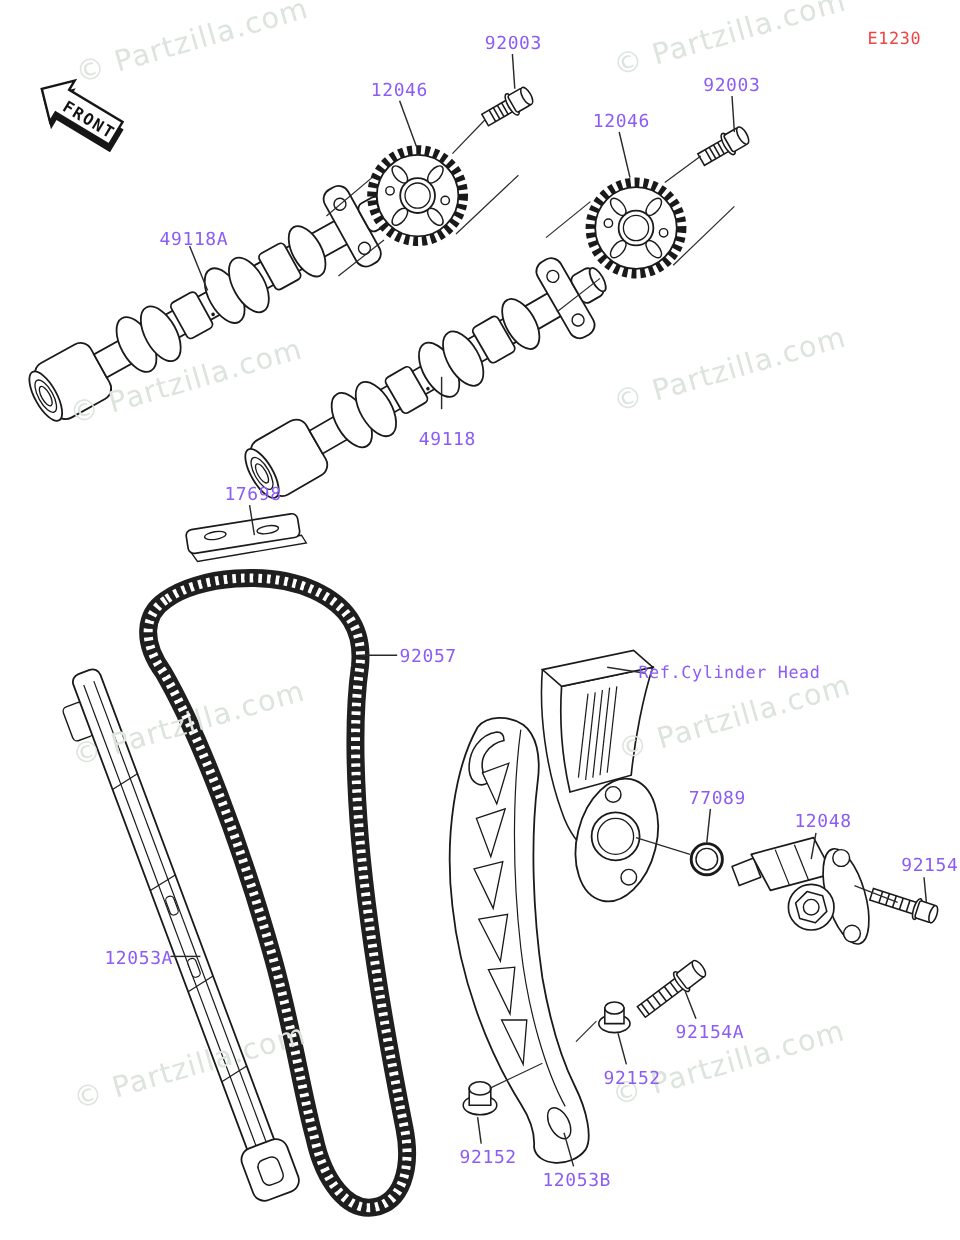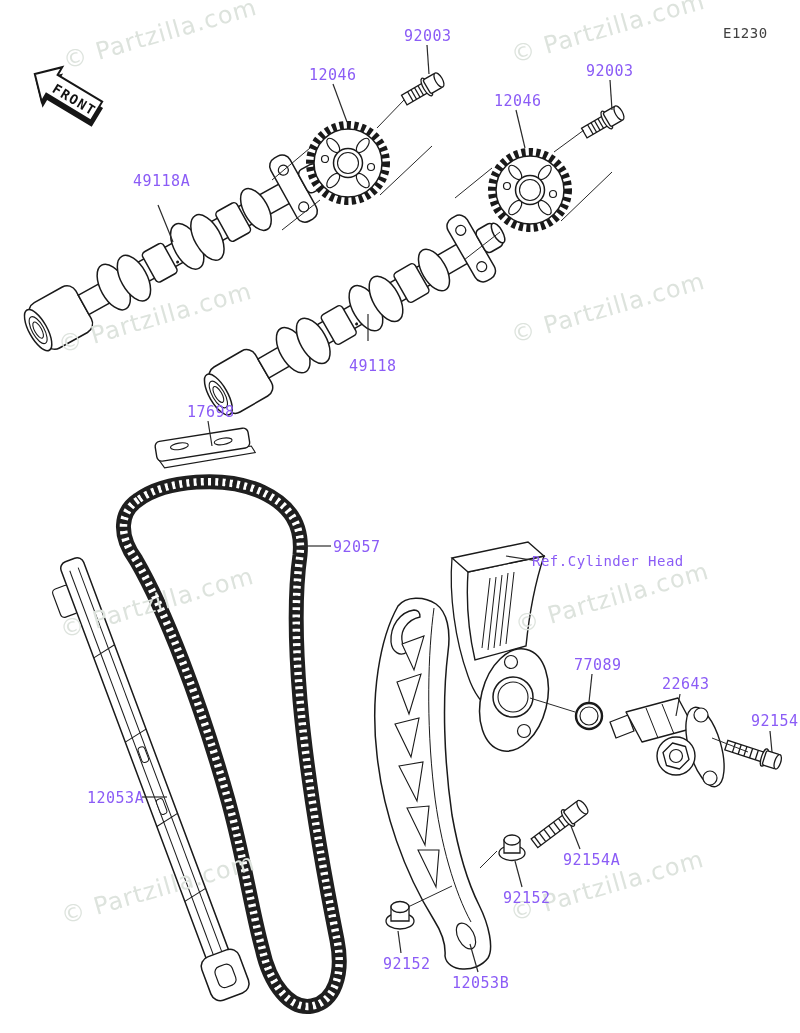--- a/index.html
+++ b/index.html
@@ -1,20 +1,20 @@
 <!DOCTYPE html>
 <html><head>
 <meta charset="utf-8">
 <style>
   html,body{margin:0;padding:0;background:#fff;}
   #stage{position:relative;width:800px;height:1033px;background:#fff;overflow:hidden;
          font-family:"DejaVu Sans Mono",monospace;}
   .part-label{position:absolute;font:15px "DejaVu Sans Mono",monospace;color:#8b5cf6;
               white-space:nowrap;letter-spacing:0.5px;}
-  .code-label{position:absolute;font:14px "DejaVu Sans Mono",monospace;color:#404040;
+  .code-label{position:absolute;font:14px "DejaVu Sans Mono",monospace;color:#ef4444;
               white-space:nowrap;letter-spacing:0.5px;}
   .wm{position:absolute;font:24px "DejaVu Sans",sans-serif;color:#dde3dd;
       transform:rotate(-16deg);transform-origin:left top;white-space:nowrap;
       letter-spacing:1px;user-select:none;}
   svg{position:absolute;left:0;top:0;}
 </style>
 </head>
 <body>
 
 <div id="stage">
@@ -288,27 +288,27 @@
   <div class="wm" style="left:512px;top:612px">© Partzilla.com</div>
   <div class="wm" style="left:58px;top:903px">© Partzilla.com</div>
   <div class="wm" style="left:507px;top:900px">© Partzilla.com</div>
 
   <div class="code-label" style="left:723px;top:25px">E1230</div>
 
   <div class="part-label" style="left:404px;top:27px">92003</div>
   <div class="part-label" style="left:309px;top:66px">12046</div>
   <div class="part-label" style="left:586px;top:62px">92003</div>
   <div class="part-label" style="left:494px;top:92px">12046</div>
-  <div class="part-label" style="left:133px;top:172px">49118A</div>
+  <div class="part-label" style="left:133px;top:190px">49118A</div>
   <div class="part-label" style="left:349px;top:357px">49118</div>
   <div class="part-label" style="left:187px;top:403px">17698</div>
   <div class="part-label" style="left:333px;top:538px">92057</div>
   <div class="part-label" style="left:532px;top:553px;font-size:14px">Ref.Cylinder Head</div>
   <div class="part-label" style="left:574px;top:656px">77089</div>
-  <div class="part-label" style="left:662px;top:675px">22643</div>
+  <div class="part-label" style="left:662px;top:675px">12048</div>
   <div class="part-label" style="left:751px;top:712px">92154</div>
   <div class="part-label" style="left:87px;top:789px">12053A</div>
   <div class="part-label" style="left:563px;top:851px">92154A</div>
   <div class="part-label" style="left:503px;top:889px">92152</div>
   <div class="part-label" style="left:383px;top:955px">92152</div>
   <div class="part-label" style="left:452px;top:974px">12053B</div>
 
 </div>
 
 </body></html>

